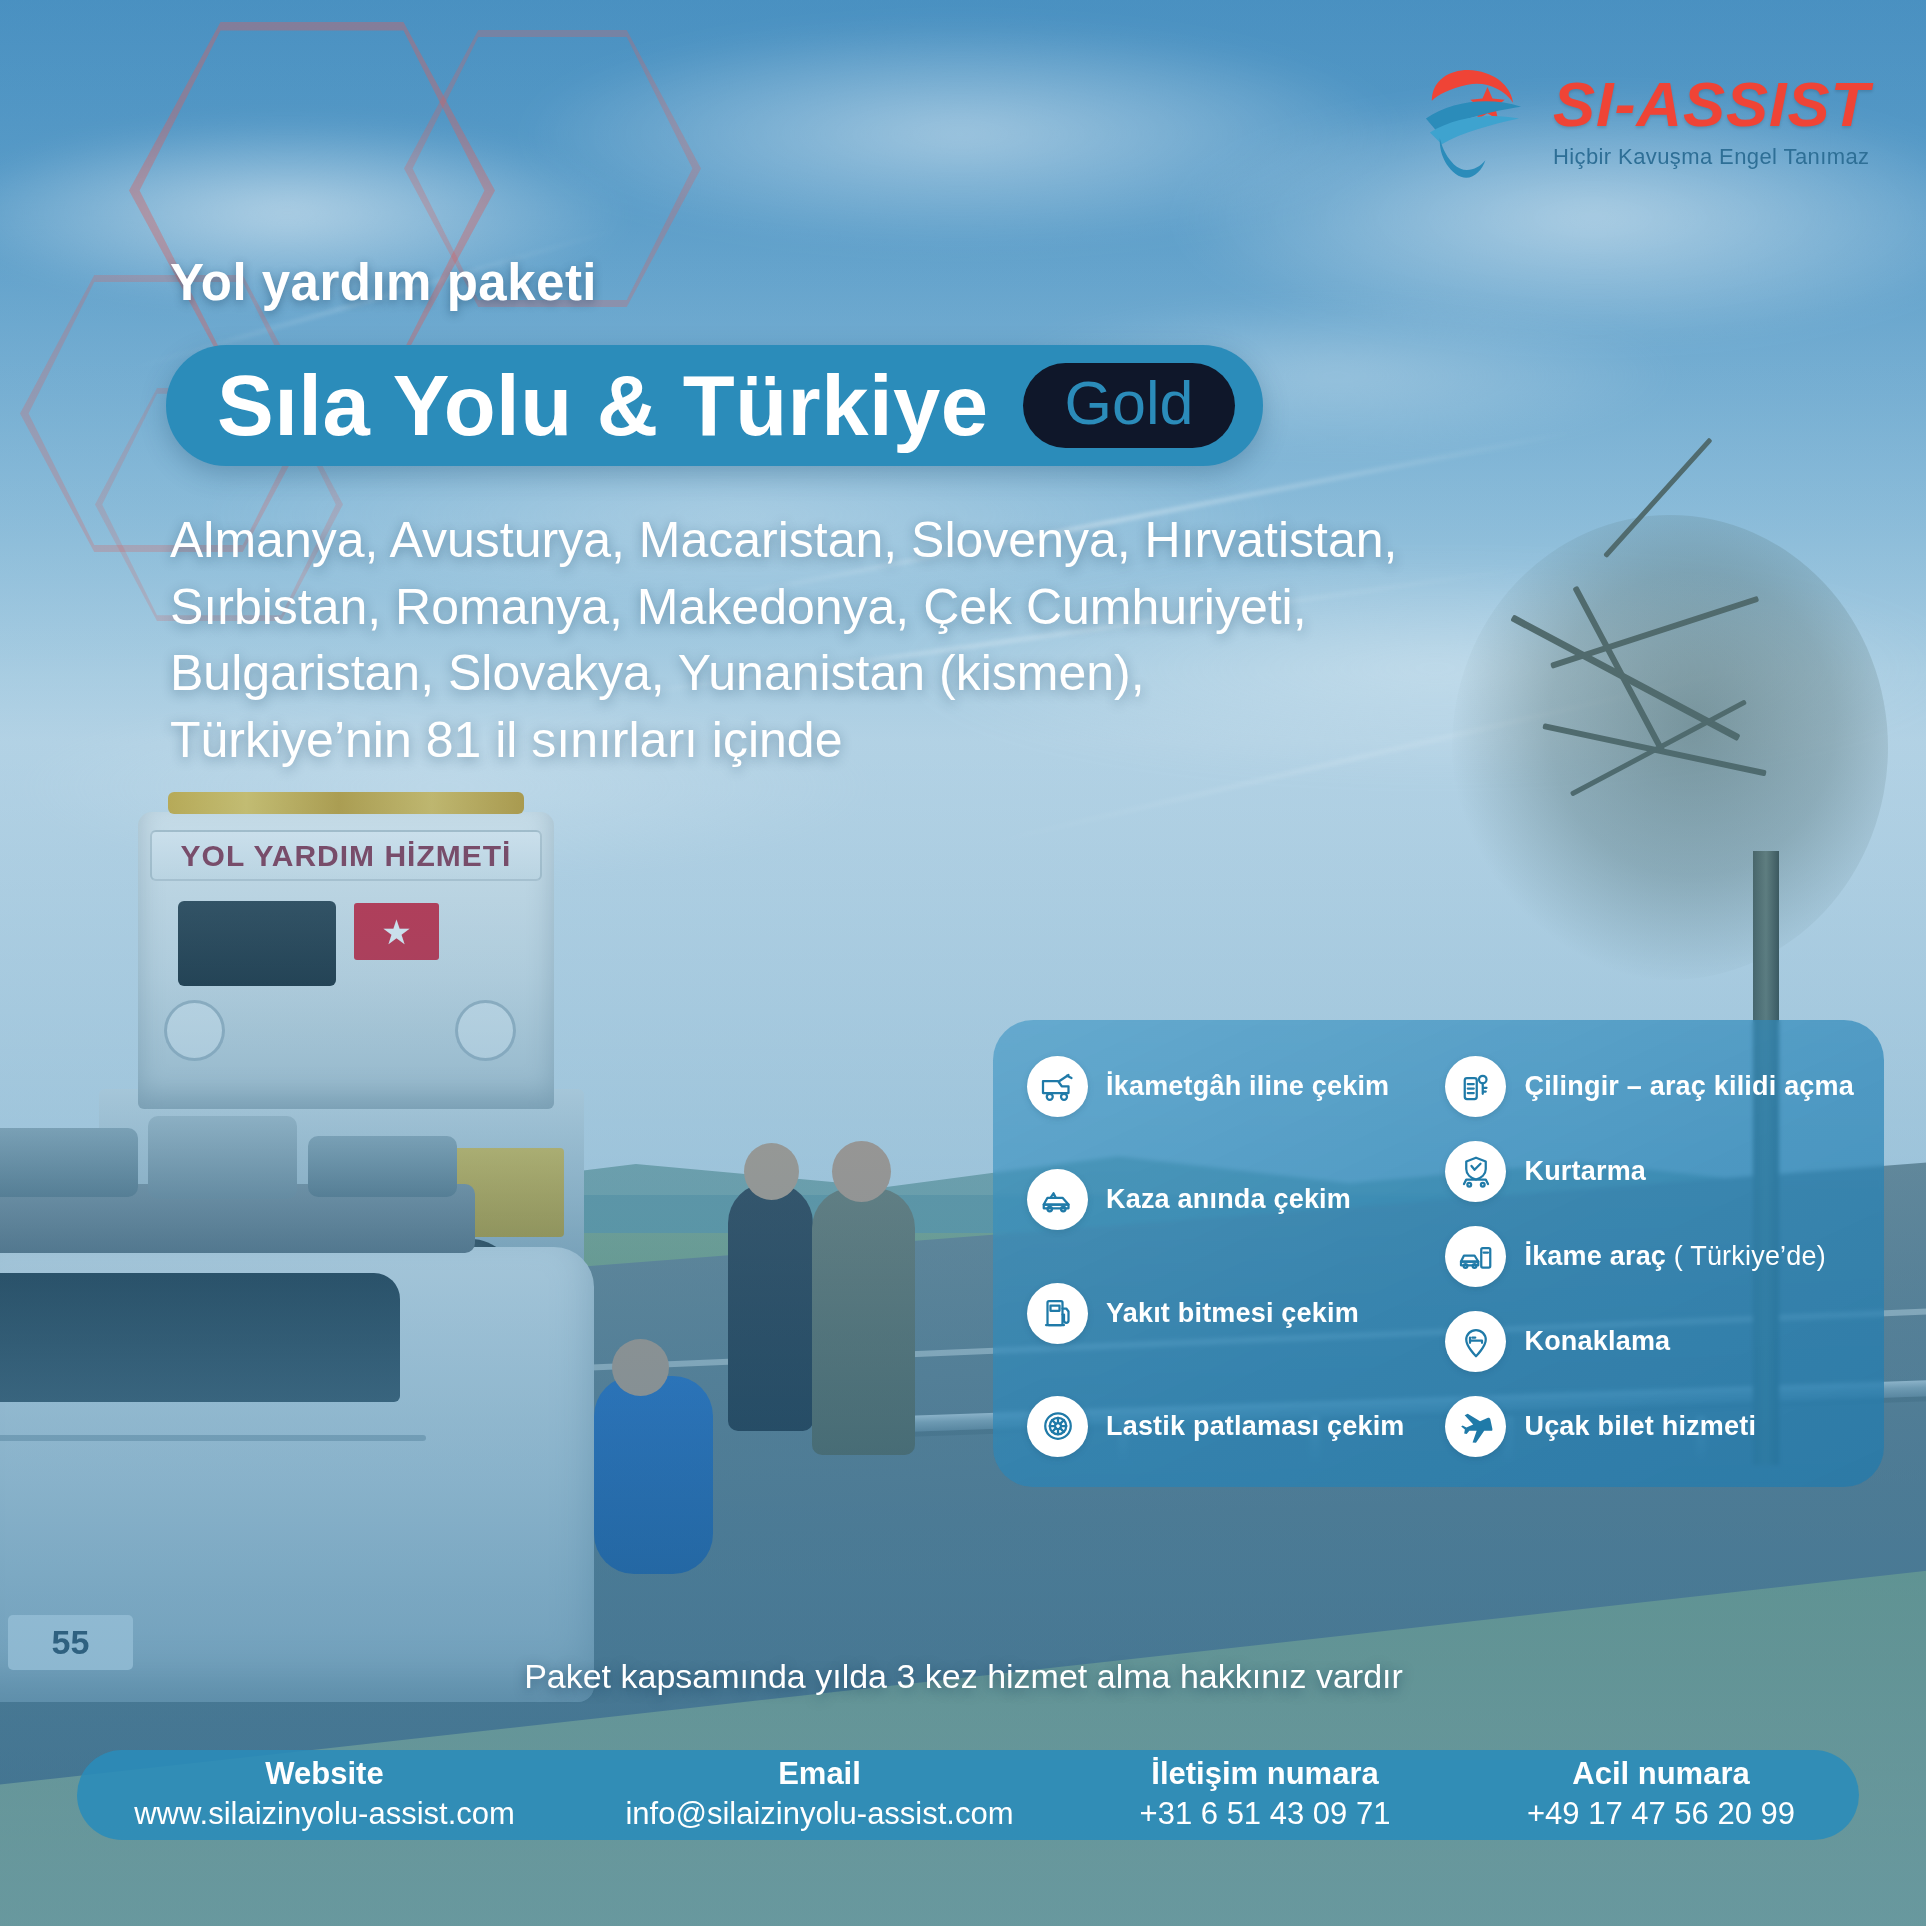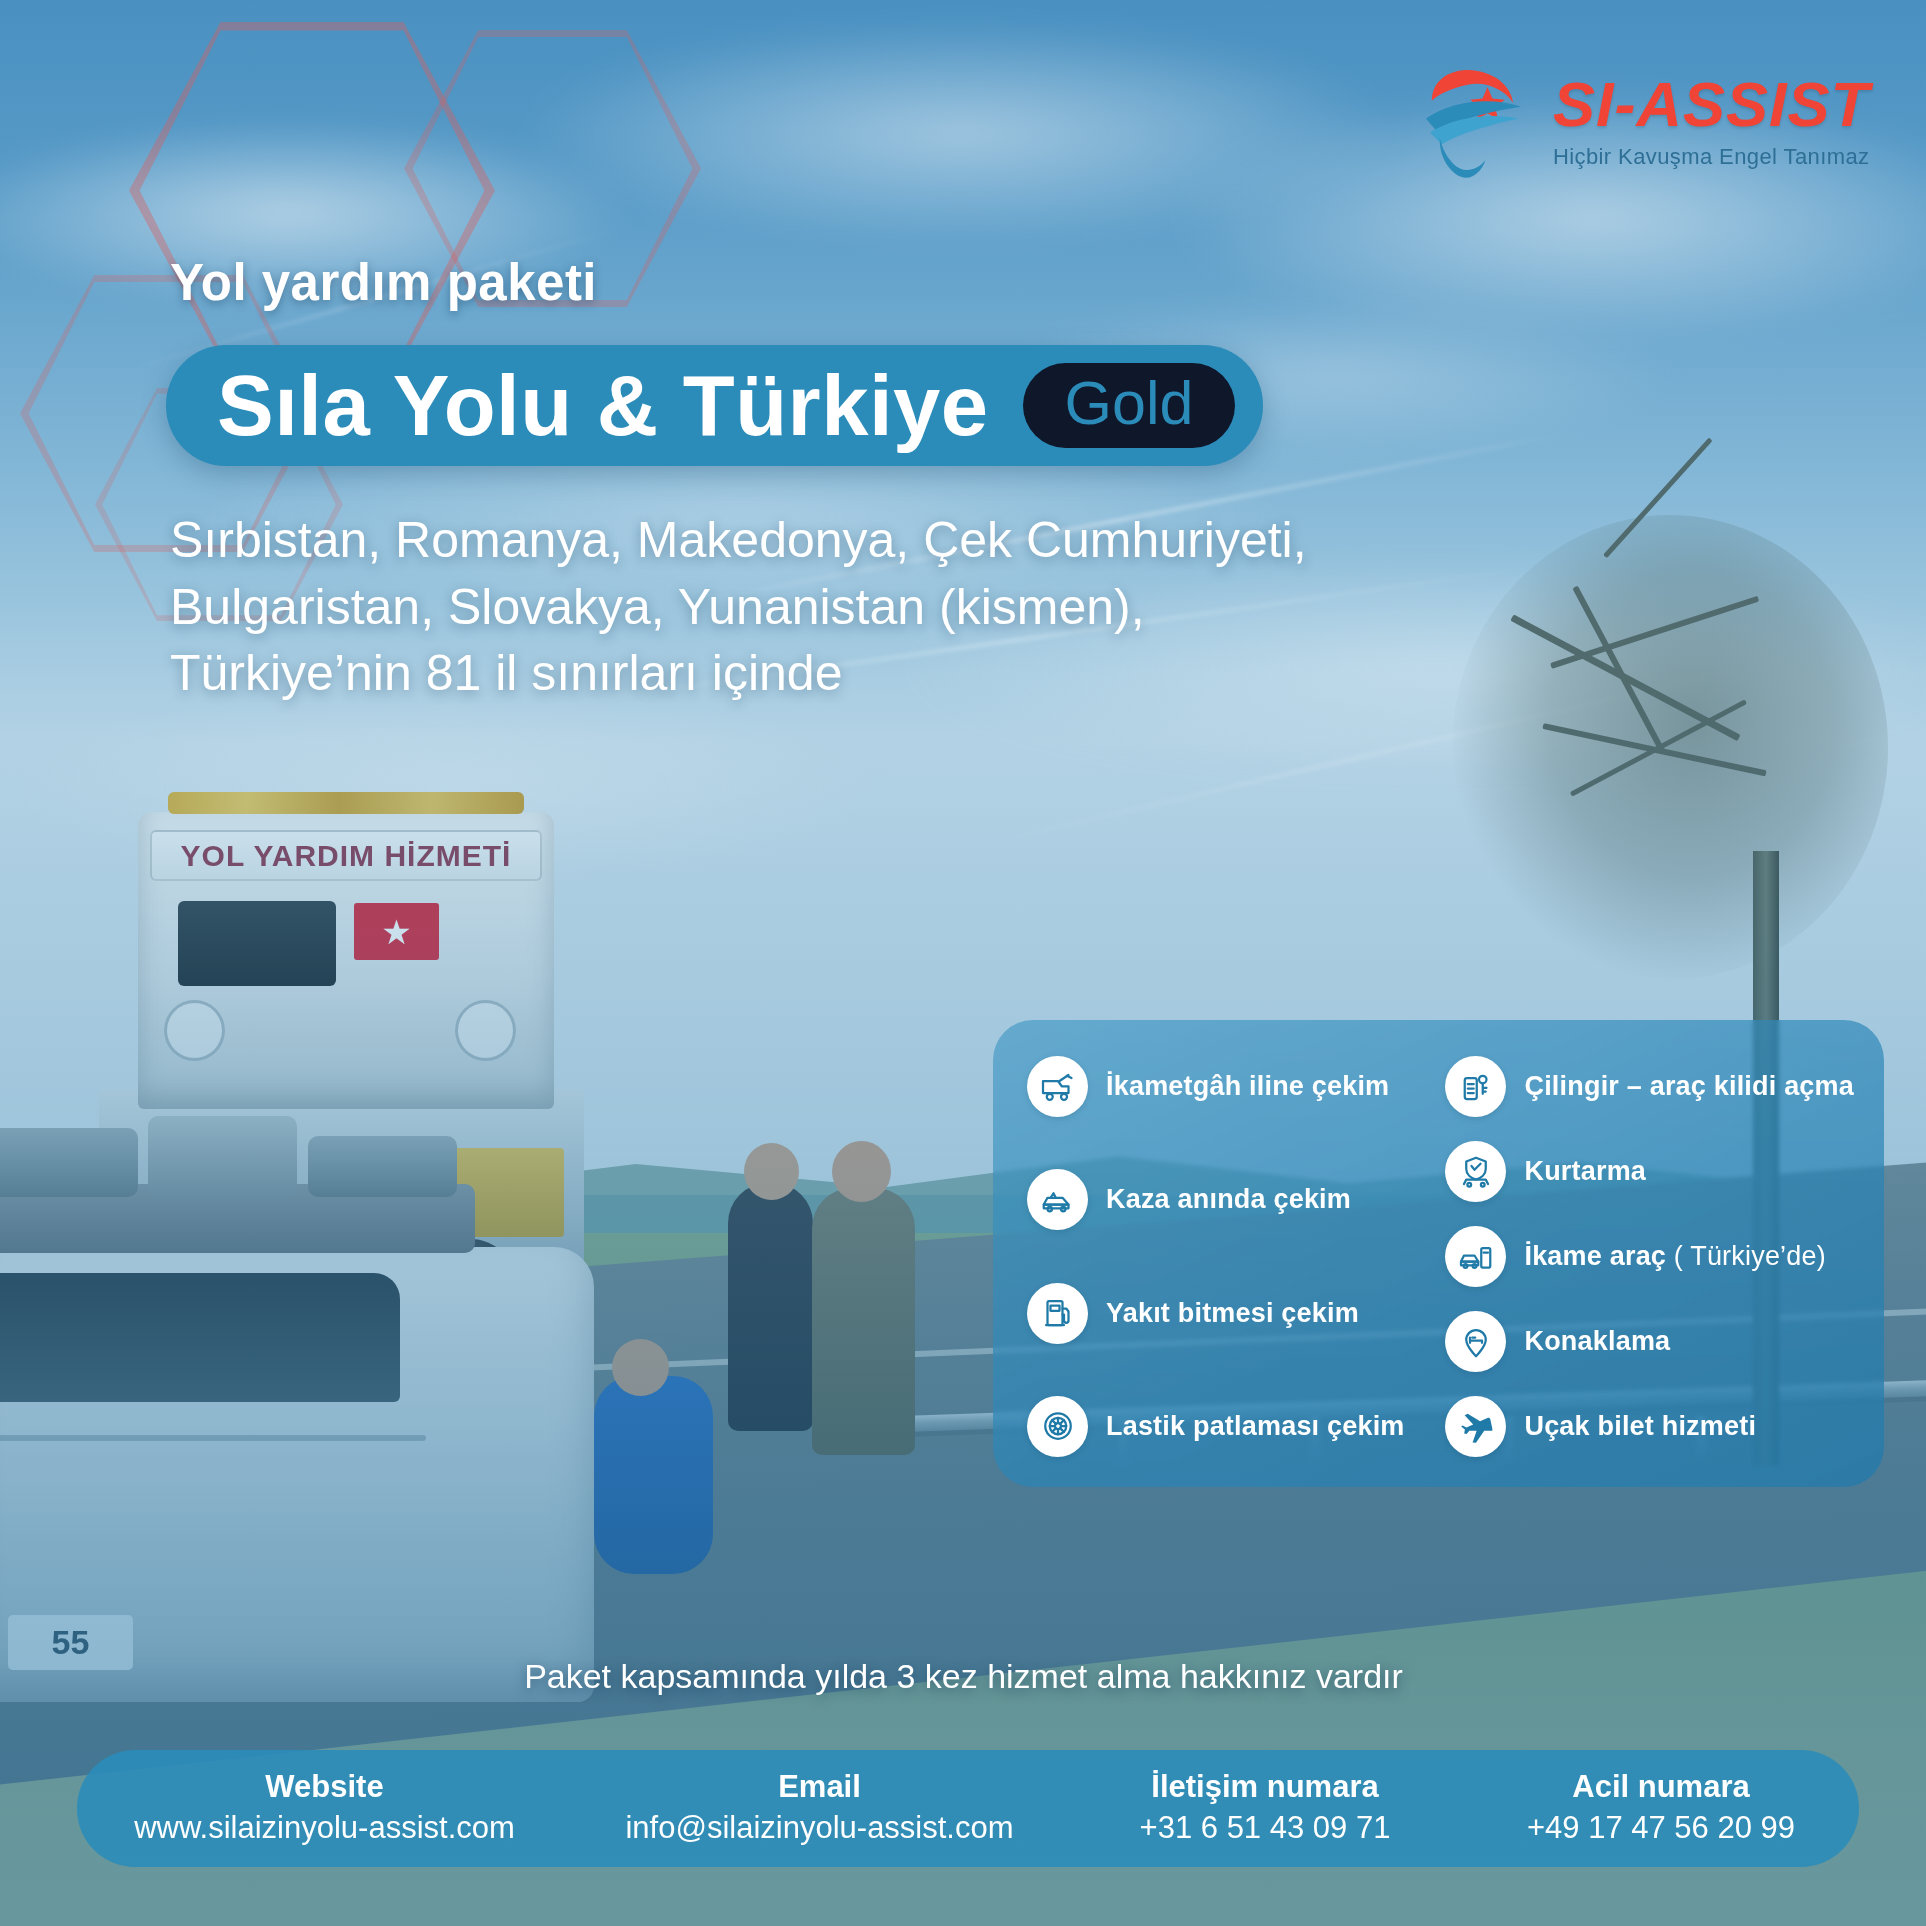--- a/index.html
+++ b/index.html
@@ -355,21 +355,21 @@
   .disclaimer {
     position:absolute; left:0; top:1657px; width:100%; z-index:6;
     text-align:center;
     font-size:34px; color:#ffffff;
     text-shadow:0 3px 12px rgba(15,55,85,.55);
   }
 
   
   .footer {
     position:absolute; left:77px; top:1750px; z-index:6;
-    width:1782px; height:117px;
+    width:1782px; height:90px;
     background:rgba(42,140,186,.88);
     border-radius:58px;
     display:grid;
     grid-template-columns:1.25fr 1.25fr 1fr 1fr;
     align-items:center;
   }
   .fcol { text-align:center; padding:0 10px; }
   .flabel {
     font-size:31px; font-weight:bold; color:#ffffff; line-height:1.15;
   }
@@ -482,20 +482,21 @@
   </div>
 
   <div class="eyebrow">Yol yardım paketi</div>
 
   <div class="title-bar">
     <div class="title-text">Sıla Yolu &amp; Türkiye</div>
     <div class="gold-badge">Gold</div>
   </div>
 
   <div class="countries">
+    <div>Almanya, Avusturya, Macaristan, Slovenya, Hırvatistan,</div>
     <div>Sırbistan, Romanya, Makedonya, Çek Cumhuriyeti,</div>
     <div>Bulgaristan, Slovakya, Yunanistan (kismen),</div>
     <div>Türkiye’nin 81 il sınırları içinde</div>
   </div>
 
   <div class="services">
 
     <div class="svc-col">
 
       <div class="svc-item">

